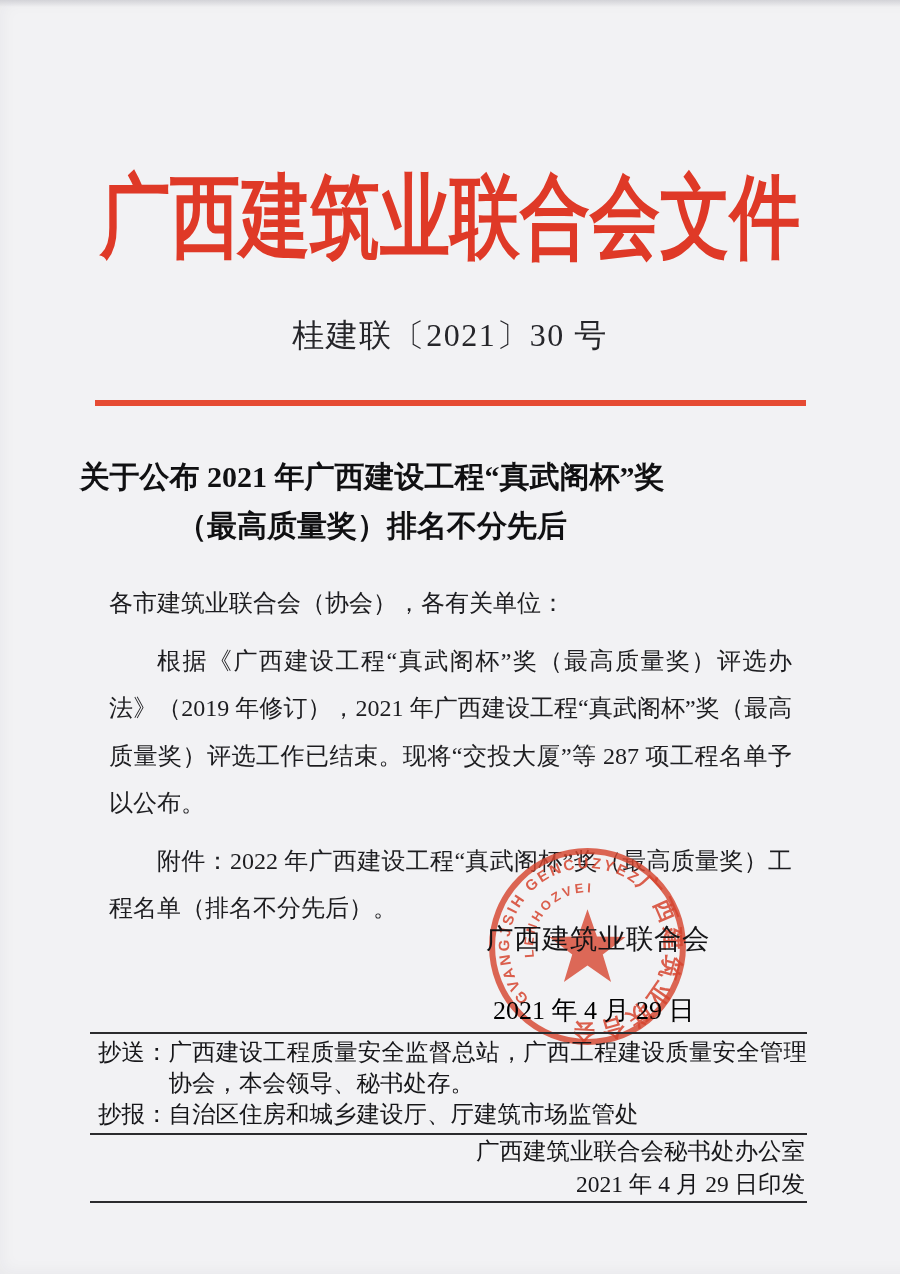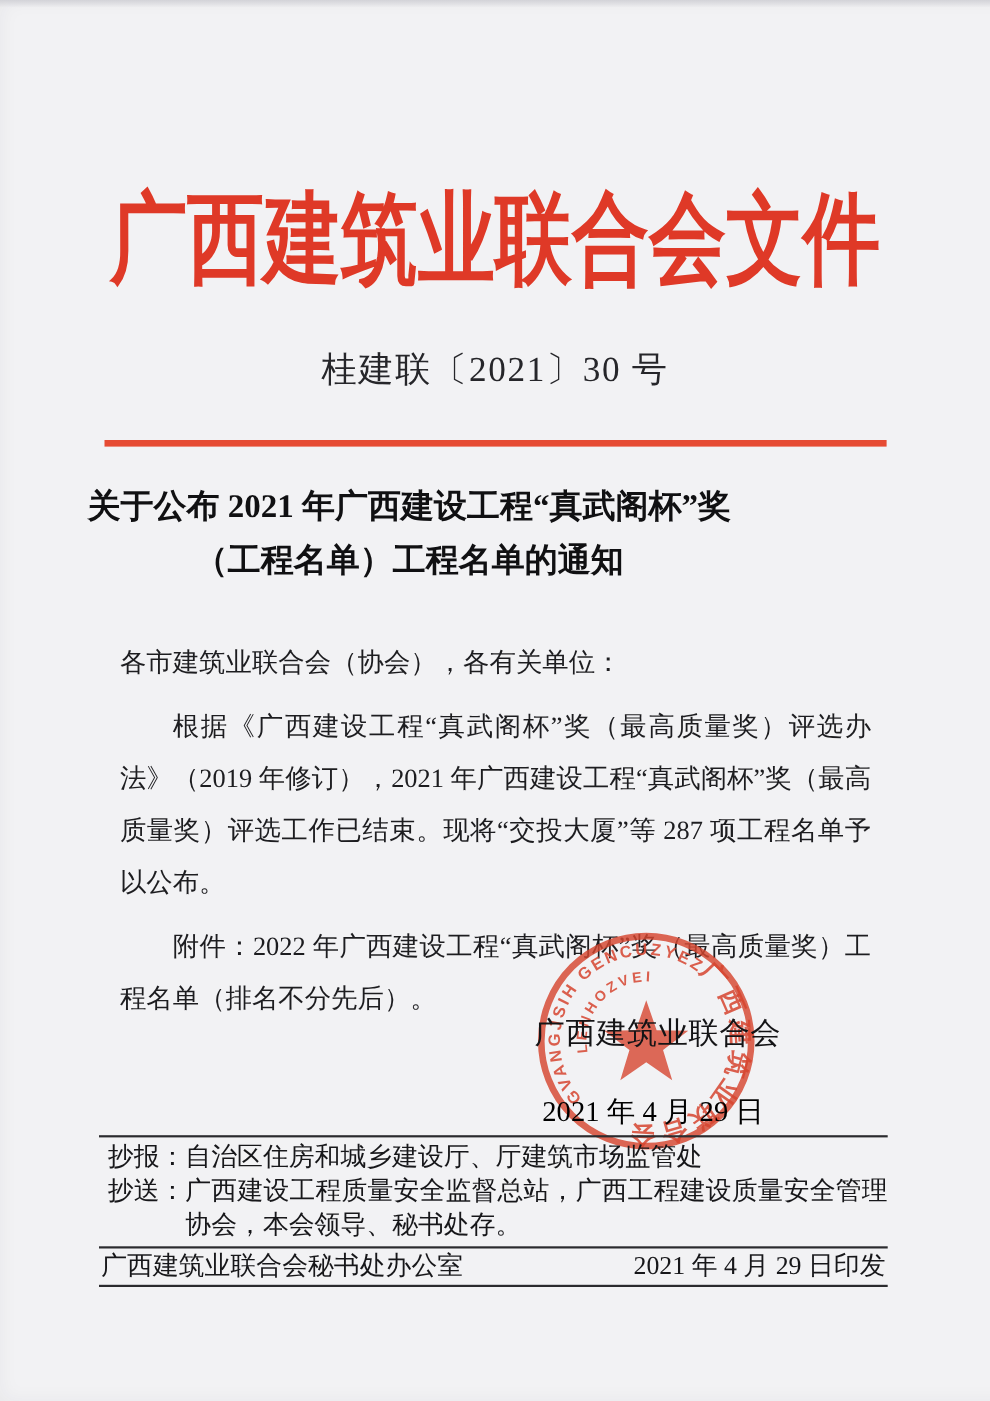--- a/index.html
+++ b/index.html
@@ -30,21 +30,21 @@
   }
   .doc-number {
     position: absolute; top: 314px; left: 0; width: 900px;
     text-align: center; font-size: 32px; letter-spacing: 1.5px; color: #26262a;
   }
   .red-rule {
     position: absolute; top: 400px; left: 95px; width: 711px; height: 6px;
     background: #e64b33;
   }
   .notice-title {
-    position: absolute; top: 436px; left: 0; width: 744px;
+    position: absolute; top: 452px; left: 0; width: 744px;
     text-align: center; font-size: 30px; font-weight: 700;
     line-height: 49px; color: #101012;
   }
   .body-block {
     position: absolute; top: 570px; left: 99px; width: 703px;
     font-size: 24px; line-height: 47.5px; text-align: justify;
     color: #1d1d20;
   }
   .body-block p { margin: 10px; }
   .body-block p.indent { text-indent: 2em; }
@@ -62,42 +62,42 @@
   }
   .footer {
     position: absolute; top: 1032px; left: 90px; width: 717px; z-index: 2;
     font-size: 23.5px; color: #17171a;
   }
   .rule { height: 2px; background: #2b2b2e; }
   .cc-row { display: flex; line-height: 31px; padding-left: 8px; }
   .cc-row .cc-label { flex: none; white-space: nowrap; }
   .cc-row .cc-text { flex: 1; text-align: justify; }
   .footer-bottom {
-    display: flex; justify-content: space-between; align-items: flex-start;
-    line-height: 33px; padding: 0 2px;
+    display: flex; justify-content: space-between; align-items: flex-end;
+    line-height: 33px; padding: 0 2px; flex-direction: column;
   }
   .footer .pad { height: 3px; }
   .seal text { font-family: "Liberation Sans", "DejaVu Sans", sans-serif; font-weight: bold; }
 </style>
 </head>
 <body>
 
 <div class="page">
 
   <div class="top-edge"></div>
 
   <div class="letterhead">广西建筑业联合会文件</div>
 
   <div class="doc-number">桂建联〔2021〕30 号</div>
 
   <div class="red-rule"></div>
 
   <div class="notice-title">
     <div>关于公布 2021 年广西建设工程“真武阁杯”奖</div>
-    <div>（工程名单）工程名单的通知</div>
+    <div>（最高质量奖）排名不分先后</div>
   </div>
 
   <div class="body-block">
     <p>各市建筑业联合会（协会），各有关单位：</p>
     <p class="indent">根据《广西建设工程“真武阁杯”奖（最高质量奖）评选办法》（2019 年修订），2021 年广西建设工程“真武阁杯”奖（最高质量奖）评选工作已结束。现将“交投大厦”等 287 项工程名单予以公布。</p>
     <p class="indent">附件：2022 年广西建设工程“真武阁杯”奖（最高质量奖）工程名单（排名不分先后）。</p>
   </div>
 
   <svg class="seal" viewBox="0 0 220 220">
     <defs>
@@ -125,26 +125,26 @@
     </g>
   </svg>
 
   <div class="sig-org">广西建筑业联合会</div>
   <div class="sig-date">2021 年 4 月 29 日</div>
 
   <div class="footer">
     <div class="rule"></div>
     <div class="pad"></div>
     <div class="cc-row">
+      <span class="cc-label">抄送：</span>
+      <span class="cc-text">广西建设工程质量安全监督总站，广西工程建设质量安全管理协会，本会领导、秘书处存。</span>
+    </div>
+    <div class="cc-row">
       <span class="cc-label">抄报：</span>
       <span class="cc-text">自治区住房和城乡建设厅、厅建筑市场监管处</span>
-    </div>
-    <div class="cc-row">
-      <span class="cc-label">抄送：</span>
-      <span class="cc-text">广西建设工程质量安全监督总站，广西工程建设质量安全管理协会，本会领导、秘书处存。</span>
     </div>
     <div class="pad"></div>
     <div class="rule"></div>
     <div class="footer-bottom">
       <span>广西建筑业联合会秘书处办公室</span>
       <span>2021 年 4 月 29 日印发</span>
     </div>
     <div class="rule"></div>
   </div>
 

